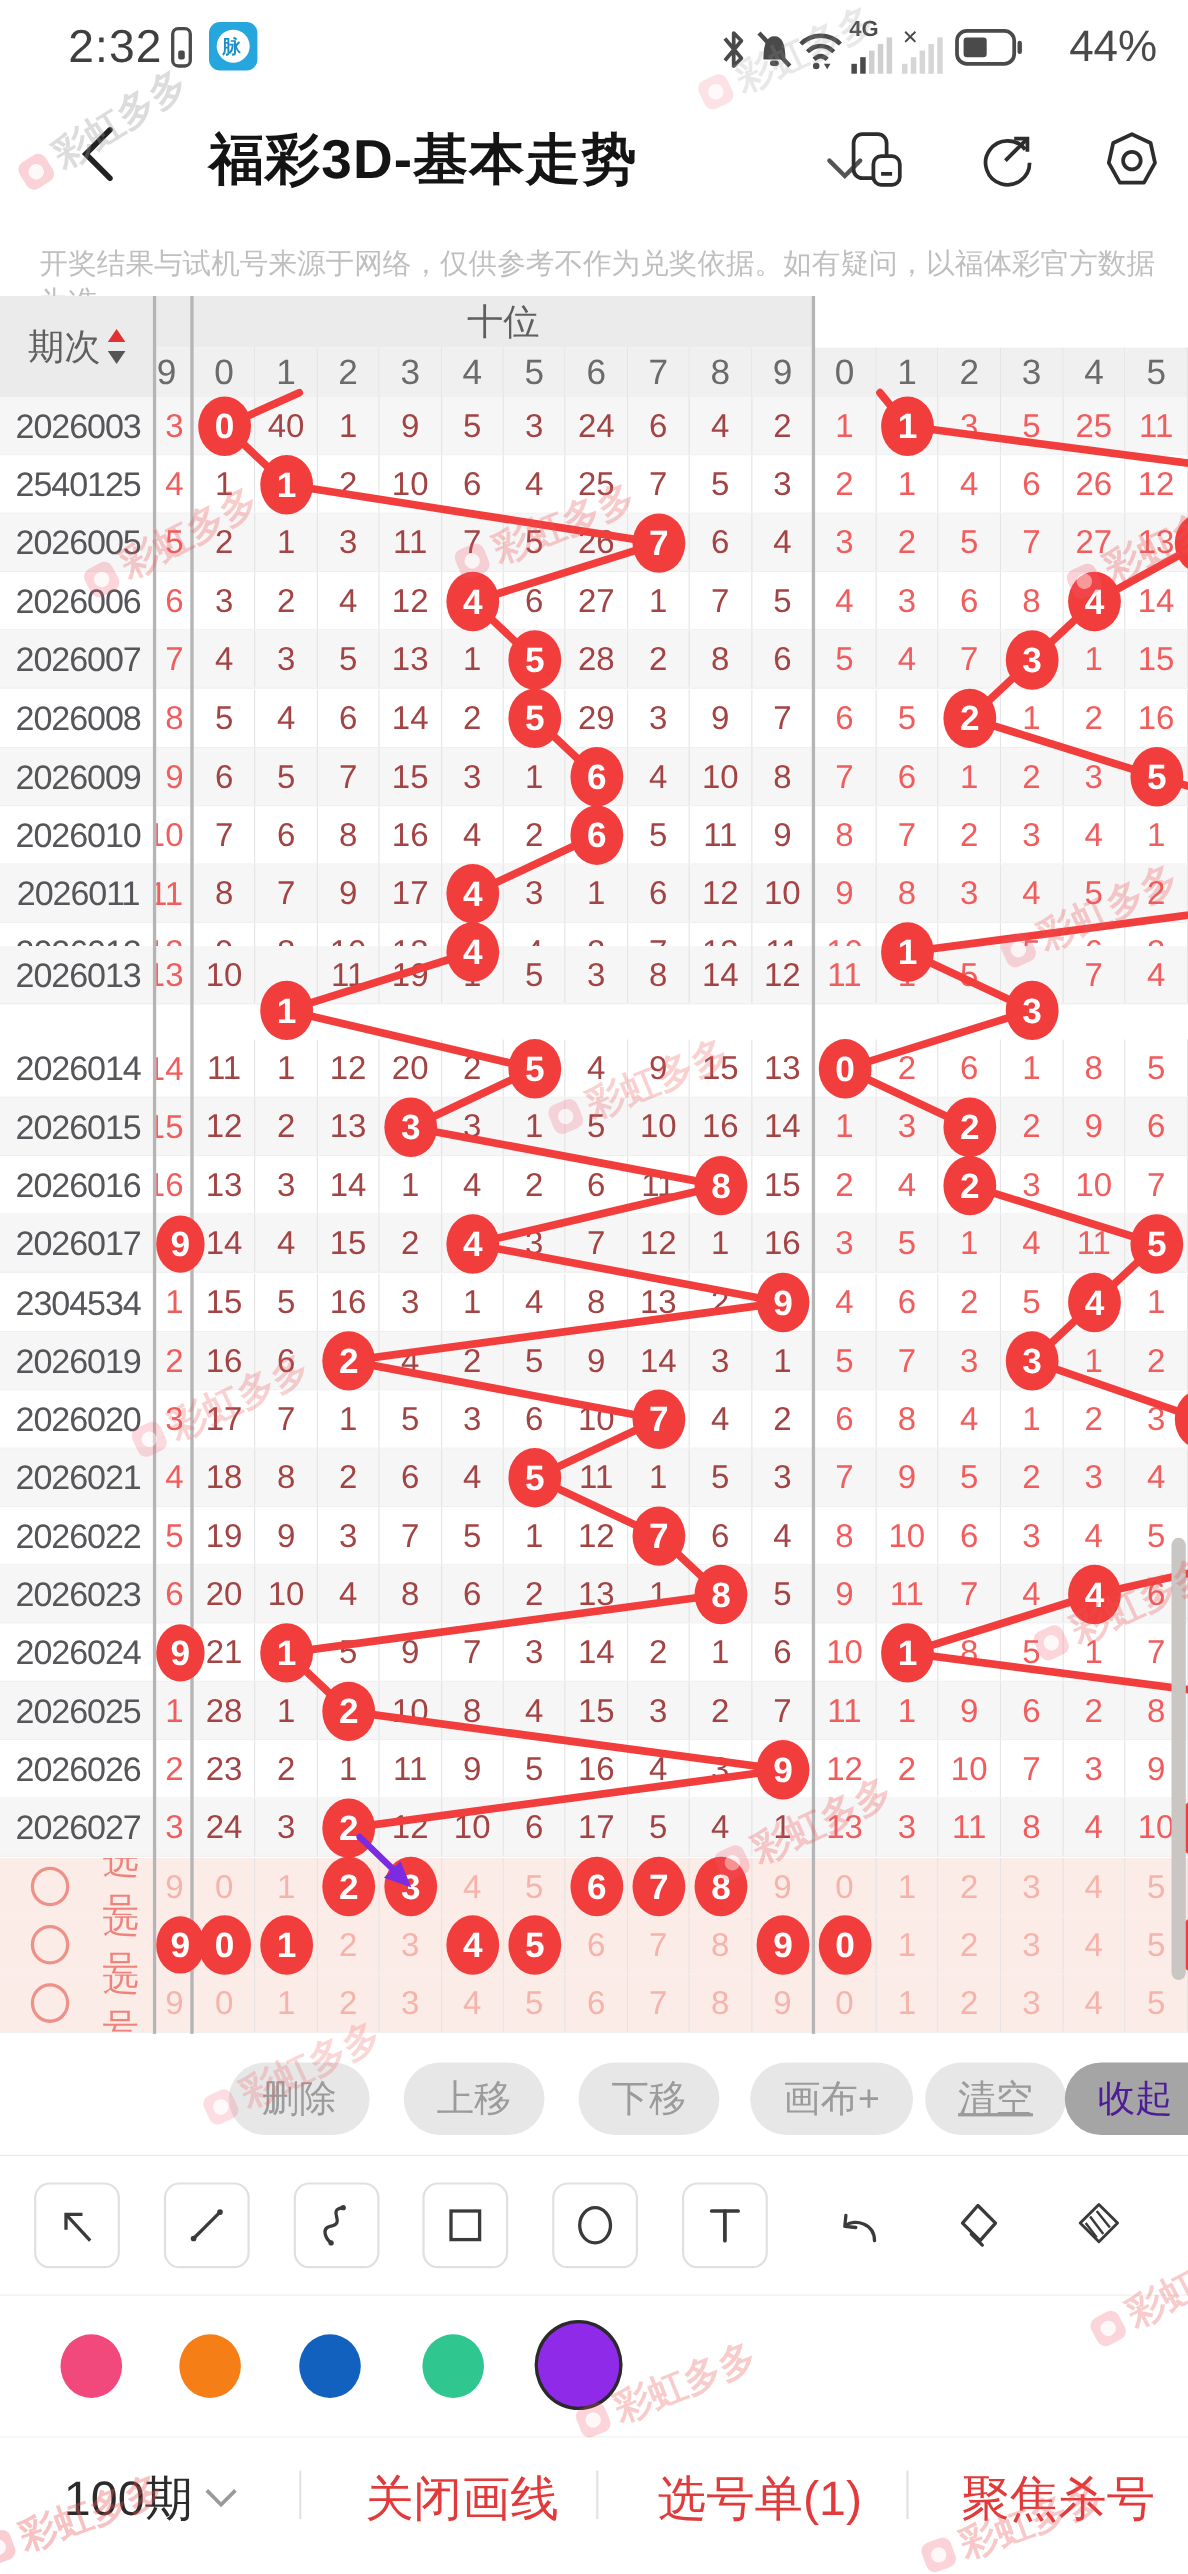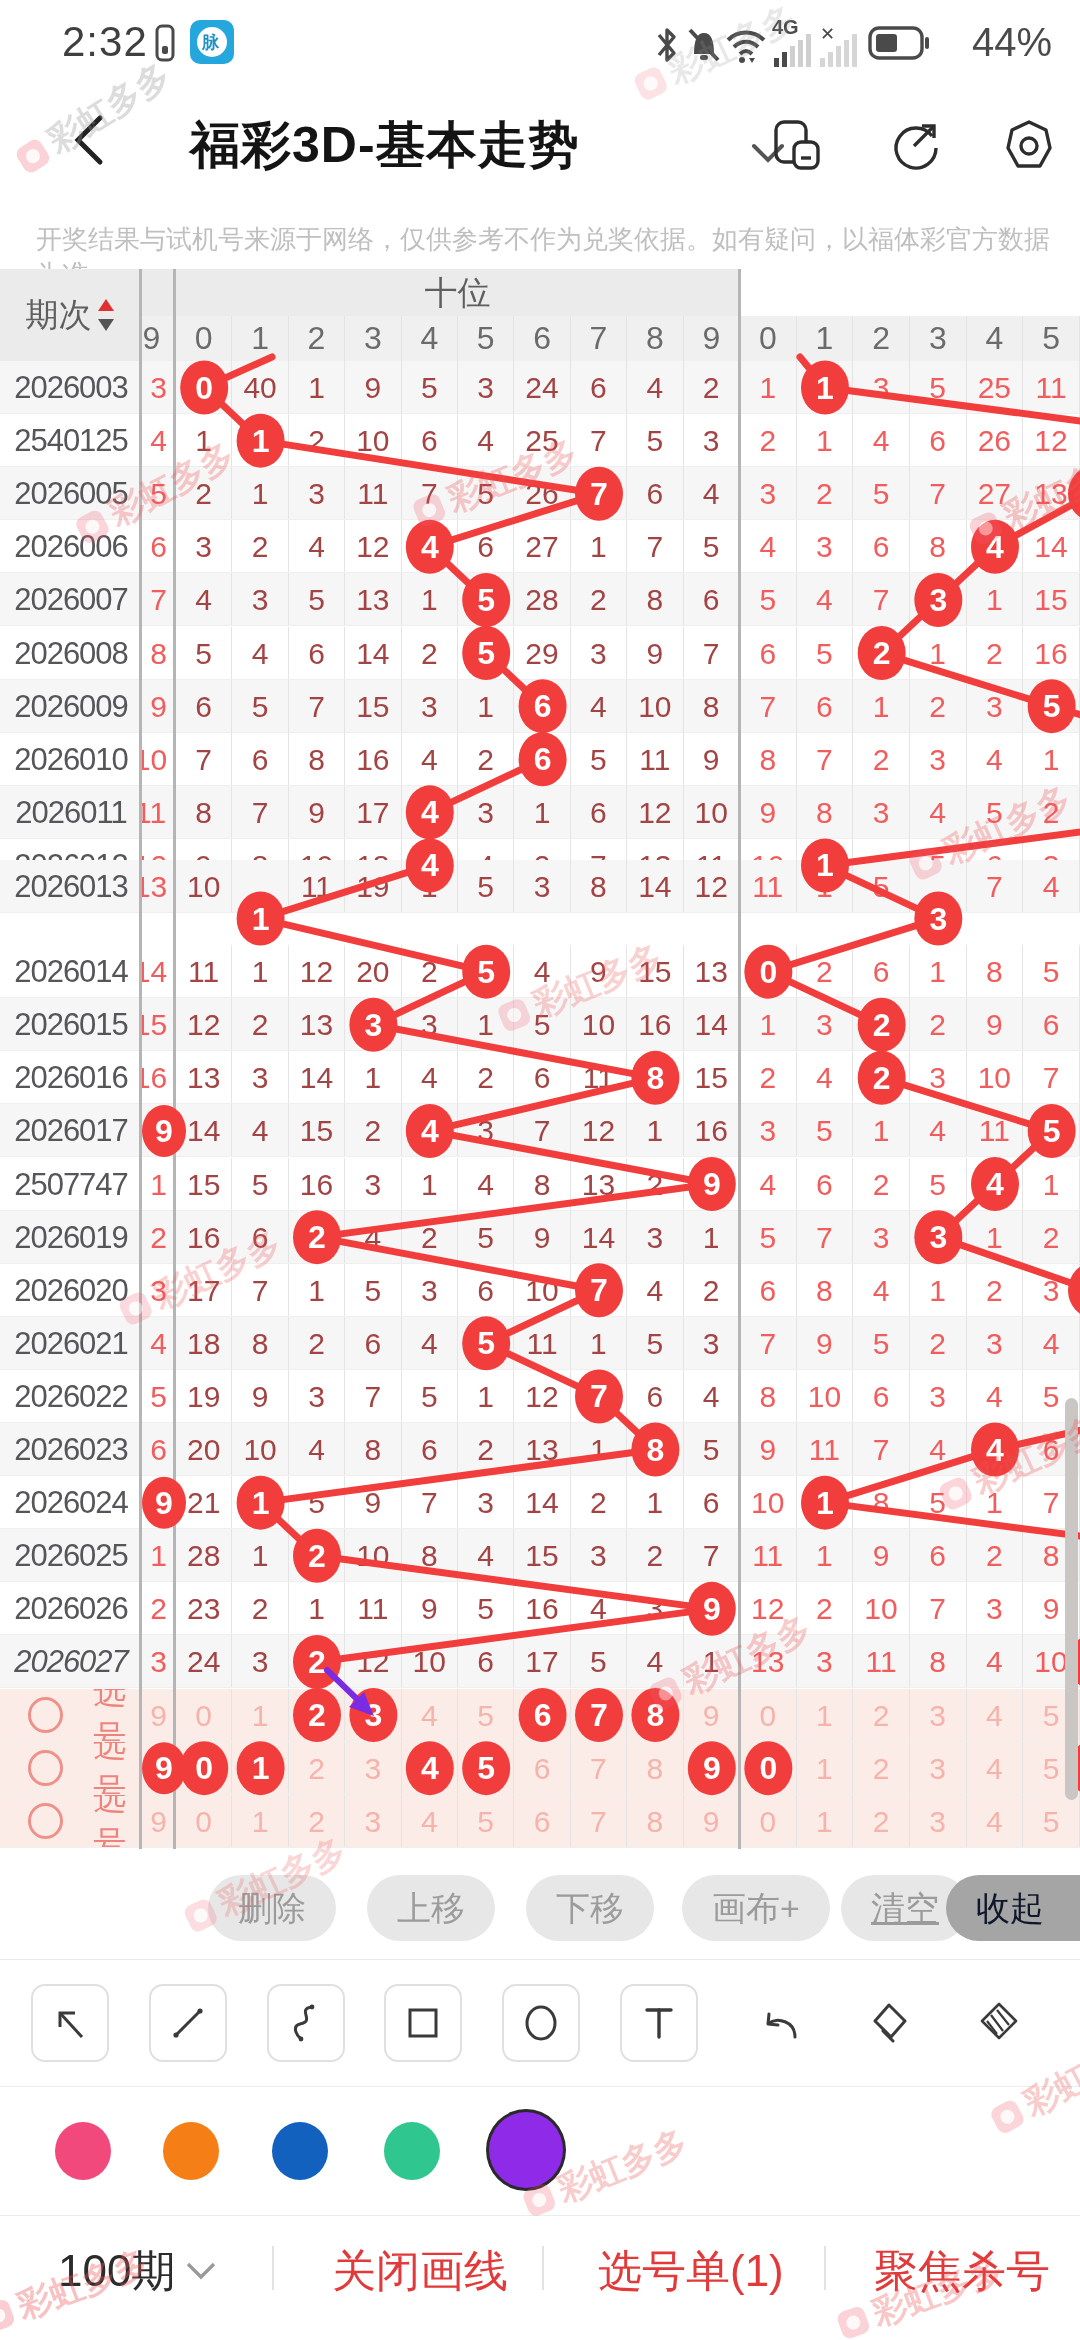--- a/index.html
+++ b/index.html
@@ -33,21 +33,21 @@
   #tl-overlay{position:absolute;left:0;top:0;z-index:5;}
   .sel-label{display:flex;align-items:center;justify-content:flex-start;padding-left:28px;gap:14px;color:#ee837b;}
   .radio{width:36px;height:36px;border:3px solid #ee9189;border-radius:50%;box-sizing:border-box;background:transparent;}
   .v-sel{color:#f5b3ab;}
   
   .scroll-thumb{position:absolute;right:2px;top:1398px;width:13px;height:402px;background:#c9c6c3;border-radius:7px;z-index:8;}
   
   .action-bar{position:absolute;left:0;top:1849px;width:1080px;height:110px;background:#fff;border-bottom:1px solid #e9e9e9;}
   .pill{position:absolute;top:26px;height:66px;line-height:66px;background:#e7e7e7;border-radius:33px;
     color:#9b9b9b;font-size:34px;text-align:center;padding:0 30px;}
-  .pill.collapse{background:#a5a5a5;color:#0f172a;border-radius:33px 0 0 33px;right:0;padding:0 36px 0 30px;}
+  .pill.collapse{background:#a5a5a5;color:#4c1d95;border-radius:33px 0 0 33px;right:0;padding:0 14px 0 30px;}
   
   .draw-bar{position:absolute;left:0;top:1960px;width:1080px;height:126px;background:#fff;border-bottom:1px solid #ececec;}
   .tool{position:absolute;top:24px;width:78px;height:78px;border:2px solid #e0e0e0;border-radius:14px;
     display:flex;align-items:center;justify-content:center;box-sizing:border-box;background:#fff;}
   .tool.noborder{border:none;}
   
   .palette{position:absolute;left:0;top:2087px;width:1080px;height:128px;background:#fff;border-bottom:1px solid #ececec;}
   .swatch{position:absolute;border-radius:50%;}
   
   .bottom-bar{position:absolute;left:0;top:2216px;width:1080px;height:124px;background:#fff;}
@@ -488,21 +488,21 @@
         <div class="cell v-shi" style="width: 56.4px; font-size: 30px; line-height: 53.1px;">1</div>
         <div class="cell v-shi" style="width: 56.4px; font-size: 30px; line-height: 53.1px;">16</div>
         <div class="cell v-ge" style="width: 56.666px; font-size: 30px; line-height: 53.1px;">3</div>
         <div class="cell v-ge" style="width: 56.666px; font-size: 30px; line-height: 53.1px;">5</div>
         <div class="cell v-ge" style="width: 56.666px; font-size: 30px; line-height: 53.1px;">1</div>
         <div class="cell v-ge" style="width: 56.666px; font-size: 30px; line-height: 53.1px;">4</div>
         <div class="cell v-ge" style="width: 56.666px; font-size: 30px; line-height: 53.1px;">11</div>
         <div class="cell v-ge" style="width: 56.67px; font-size: 30px; line-height: 53.1px;"></div>
       </div>
       <div class="trow" style="top: 888.5px; height: 53.1px; background: rgb(255, 255, 255);">
-        <div class="cell period" style="width: 142px; font-size: 31px; line-height: 53.1px; border-right: none;">2507747</div>
+        <div class="cell period" style="width: 142px; font-size: 31px; line-height: 53.1px; border-right: none;">2304534</div>
         <div class="cell v-bai" style="width: 34px; font-size: 30px; line-height: 53.1px;">1</div>
         <div class="cell v-shi" style="width: 56.4px; font-size: 30px; line-height: 53.1px;">15</div>
         <div class="cell v-shi" style="width: 56.4px; font-size: 30px; line-height: 53.1px;">5</div>
         <div class="cell v-shi" style="width: 56.4px; font-size: 30px; line-height: 53.1px;">16</div>
         <div class="cell v-shi" style="width: 56.4px; font-size: 30px; line-height: 53.1px;">3</div>
         <div class="cell v-shi" style="width: 56.4px; font-size: 30px; line-height: 53.1px;">1</div>
         <div class="cell v-shi" style="width: 56.4px; font-size: 30px; line-height: 53.1px;">4</div>
         <div class="cell v-shi" style="width: 56.4px; font-size: 30px; line-height: 53.1px;">8</div>
         <div class="cell v-shi" style="width: 56.4px; font-size: 30px; line-height: 53.1px;">13</div>
         <div class="cell v-shi" style="width: 56.4px; font-size: 30px; line-height: 53.1px;">2</div>
@@ -668,21 +668,21 @@
         <div class="cell v-shi" style="width: 56.4px; font-size: 30px; line-height: 53.1px;">3</div>
         <div class="cell v-shi" style="width: 56.4px; font-size: 30px; line-height: 53.1px;"></div>
         <div class="cell v-ge" style="width: 56.666px; font-size: 30px; line-height: 53.1px;">12</div>
         <div class="cell v-ge" style="width: 56.666px; font-size: 30px; line-height: 53.1px;">2</div>
         <div class="cell v-ge" style="width: 56.666px; font-size: 30px; line-height: 53.1px;">10</div>
         <div class="cell v-ge" style="width: 56.666px; font-size: 30px; line-height: 53.1px;">7</div>
         <div class="cell v-ge" style="width: 56.666px; font-size: 30px; line-height: 53.1px;">3</div>
         <div class="cell v-ge" style="width: 56.67px; font-size: 30px; line-height: 53.1px;">9</div>
       </div>
       <div class="trow" style="top: 1366.4px; height: 53.1px; background: rgb(246, 246, 247);">
-        <div class="cell period" style="width: 142px; font-size: 31px; line-height: 53.1px; border-right: none; font-style: italic;">2026027</div>
+        <div class="cell period" style="width: 142px; font-size: 31px; line-height: 53.1px; border-right: none;">2026027</div>
         <div class="cell v-bai" style="width: 34px; font-size: 30px; line-height: 53.1px;">3</div>
         <div class="cell v-shi" style="width: 56.4px; font-size: 30px; line-height: 53.1px;">24</div>
         <div class="cell v-shi" style="width: 56.4px; font-size: 30px; line-height: 53.1px;">3</div>
         <div class="cell v-shi" style="width: 56.4px; font-size: 30px; line-height: 53.1px;"></div>
         <div class="cell v-shi" style="width: 56.4px; font-size: 30px; line-height: 53.1px;">12</div>
         <div class="cell v-shi" style="width: 56.4px; font-size: 30px; line-height: 53.1px;">10</div>
         <div class="cell v-shi" style="width: 56.4px; font-size: 30px; line-height: 53.1px;">6</div>
         <div class="cell v-shi" style="width: 56.4px; font-size: 30px; line-height: 53.1px;">17</div>
         <div class="cell v-shi" style="width: 56.4px; font-size: 30px; line-height: 53.1px;">5</div>
         <div class="cell v-shi" style="width: 56.4px; font-size: 30px; line-height: 53.1px;">4</div>

